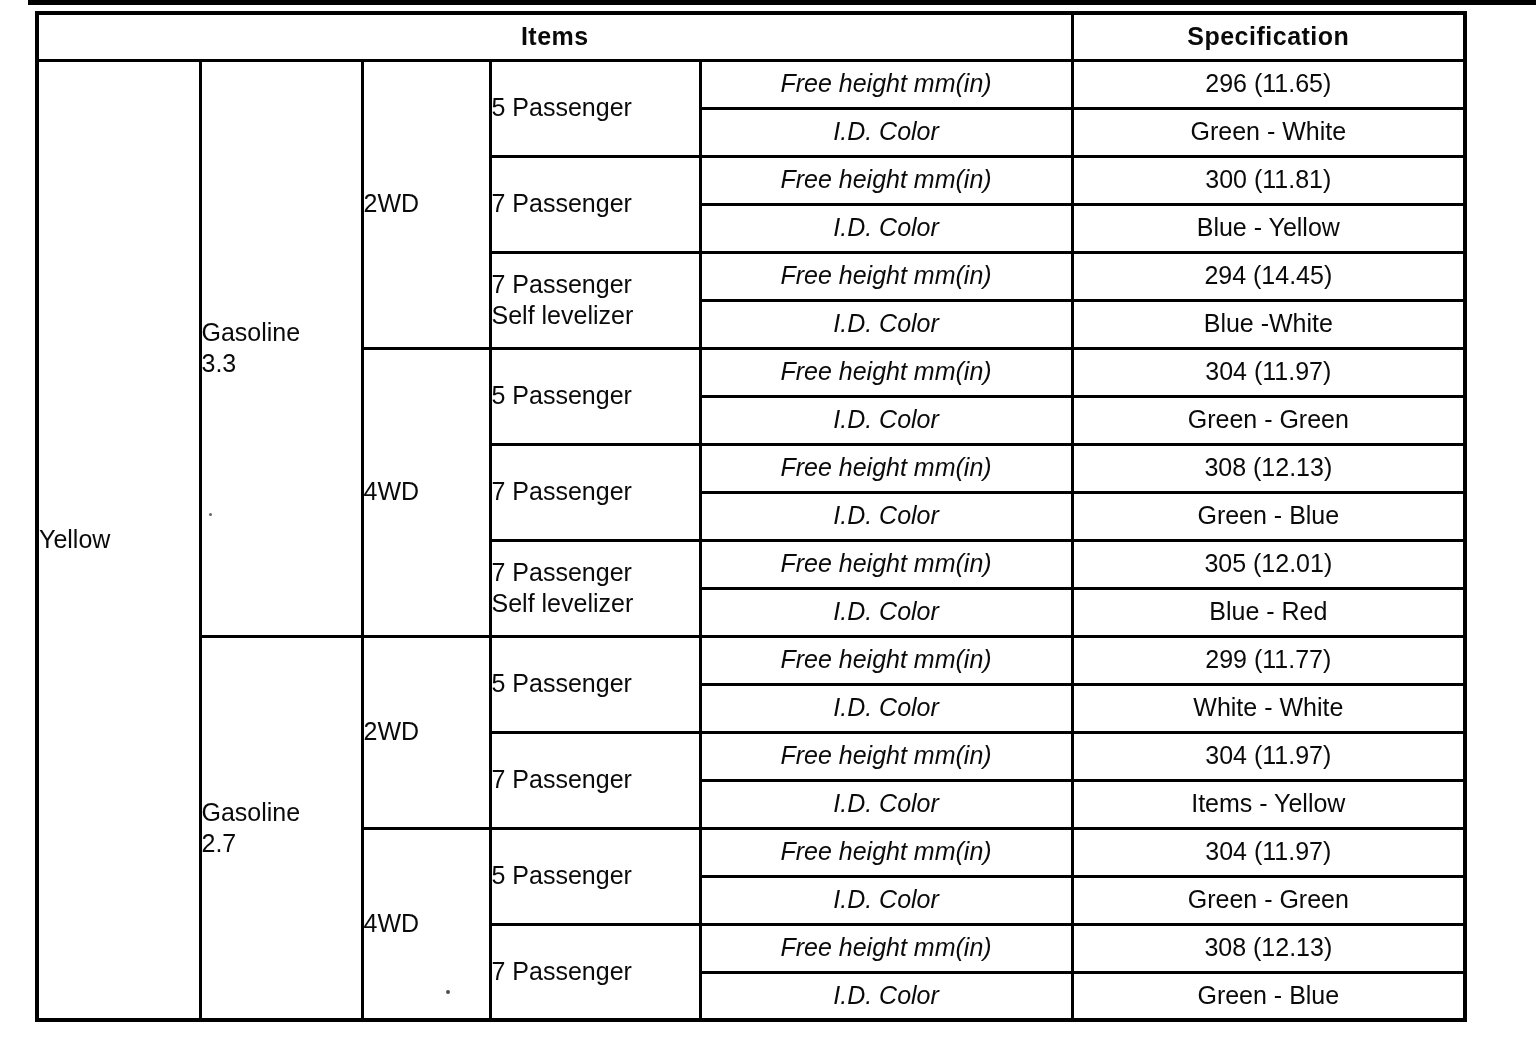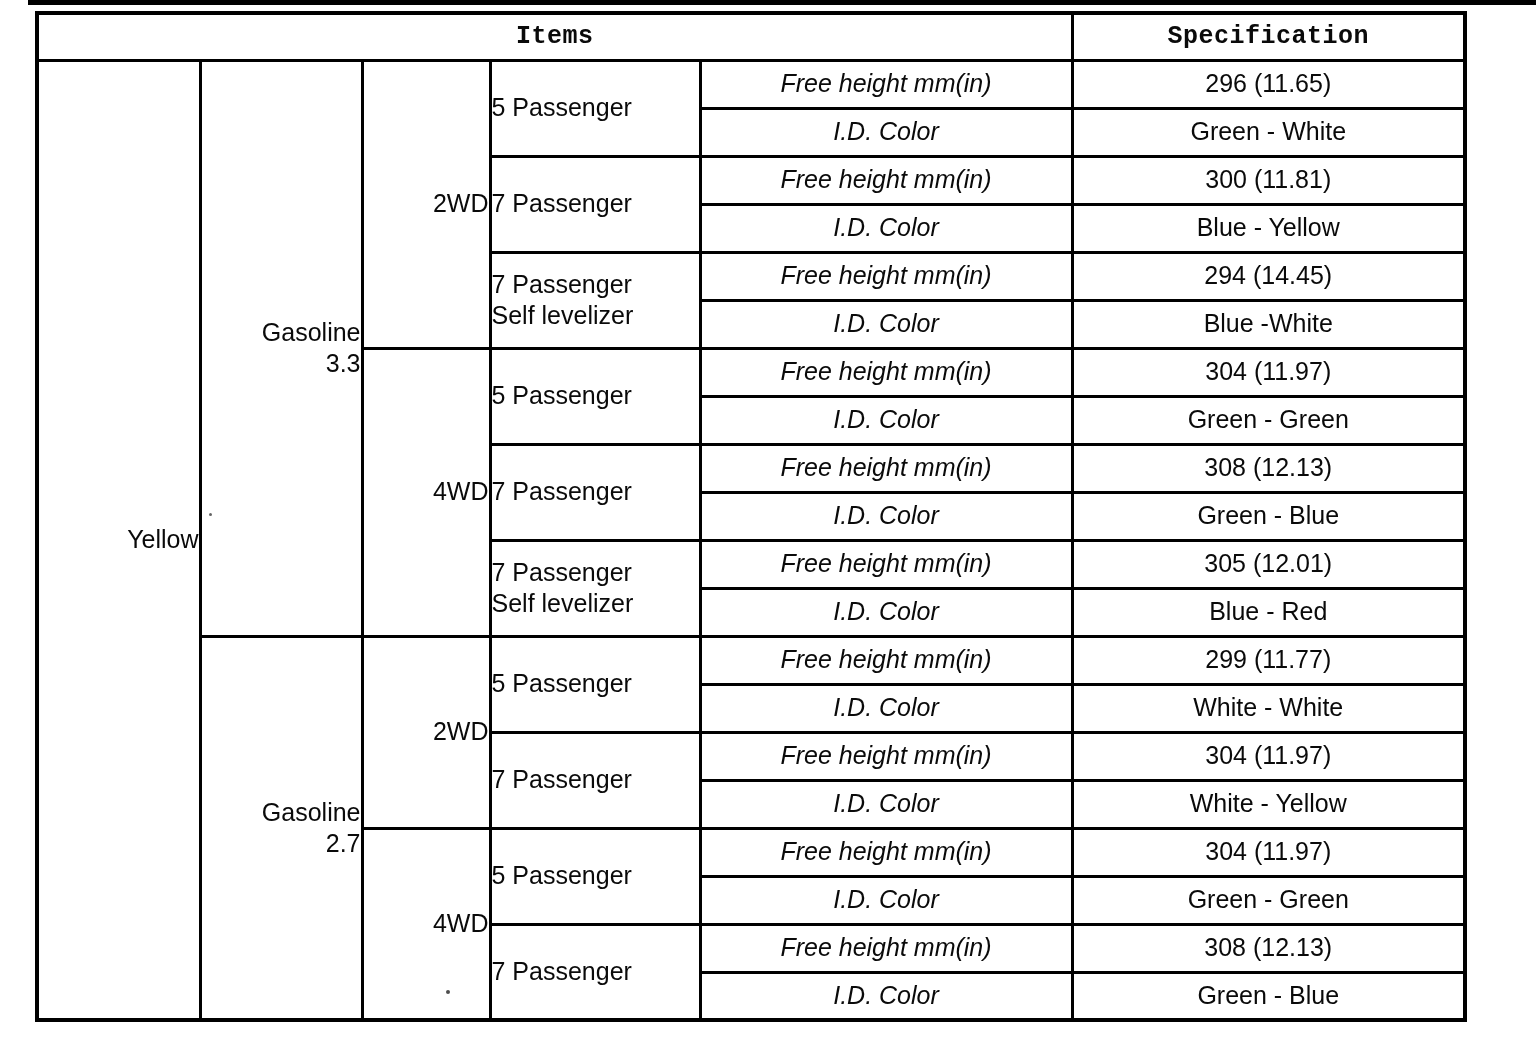--- a/index.html
+++ b/index.html
@@ -43,31 +43,31 @@
     border: 4px solid #000;
   }
   .spec-table td {
     border: 3px solid #000;
     vertical-align: middle;
     font-size: 25px;
     line-height: 1.25;
     padding: 0;
     overflow: hidden;
   }
-  .spec-table tr.hrow { height: 47px; font-family: Liberation Mono, monospace; }
+  .spec-table tr.hrow { height: 47px; }
   .spec-table tr.brow { height: 48px; }
 
   .hdr {
     font-weight: 700;
     font-size: 26px;
     text-align: center;
     letter-spacing: 0.5px;
   }
   .lbl-center {
-    text-align: right;
+    text-align: left;
     white-space: pre-line;
   }
   .passenger {
     text-align: left;
     padding-left: 21px;
     white-space: pre-line;
     margin-top: 16px;
   }
   .item {
     text-align: center;
@@ -181,21 +181,21 @@
       <td class="spec">White - White</td>
     </tr>
 
     <tr class="brow">
       <td class="passenger" rowspan="2">7 Passenger</td>
       <td class="item">Free height mm(in)</td>
       <td class="spec">304 (11.97)</td>
     </tr>
     <tr class="brow">
       <td class="item">I.D. Color</td>
-      <td class="spec">White - Yellow</td>
+      <td class="spec">Items - Yellow</td>
     </tr>
 
     <tr class="brow">
       <td class="lbl-center" rowspan="4">4WD</td>
       <td class="passenger" rowspan="2">5 Passenger</td>
       <td class="item">Free height mm(in)</td>
       <td class="spec">304 (11.97)</td>
     </tr>
     <tr class="brow">
       <td class="item">I.D. Color</td>

